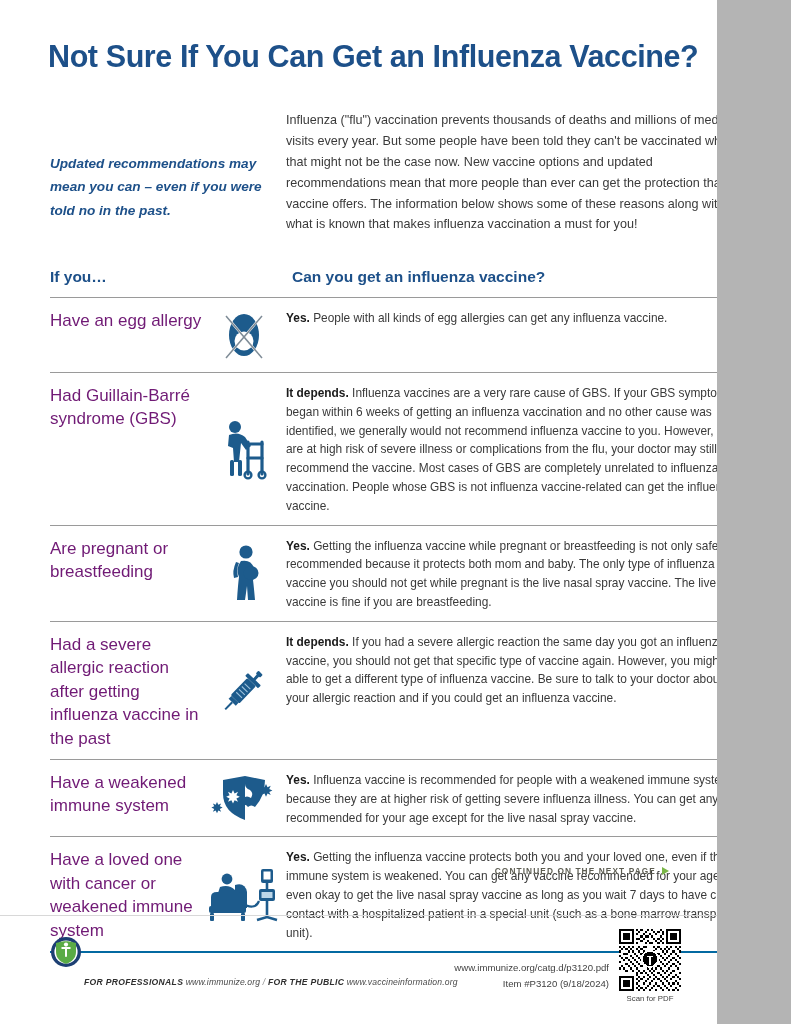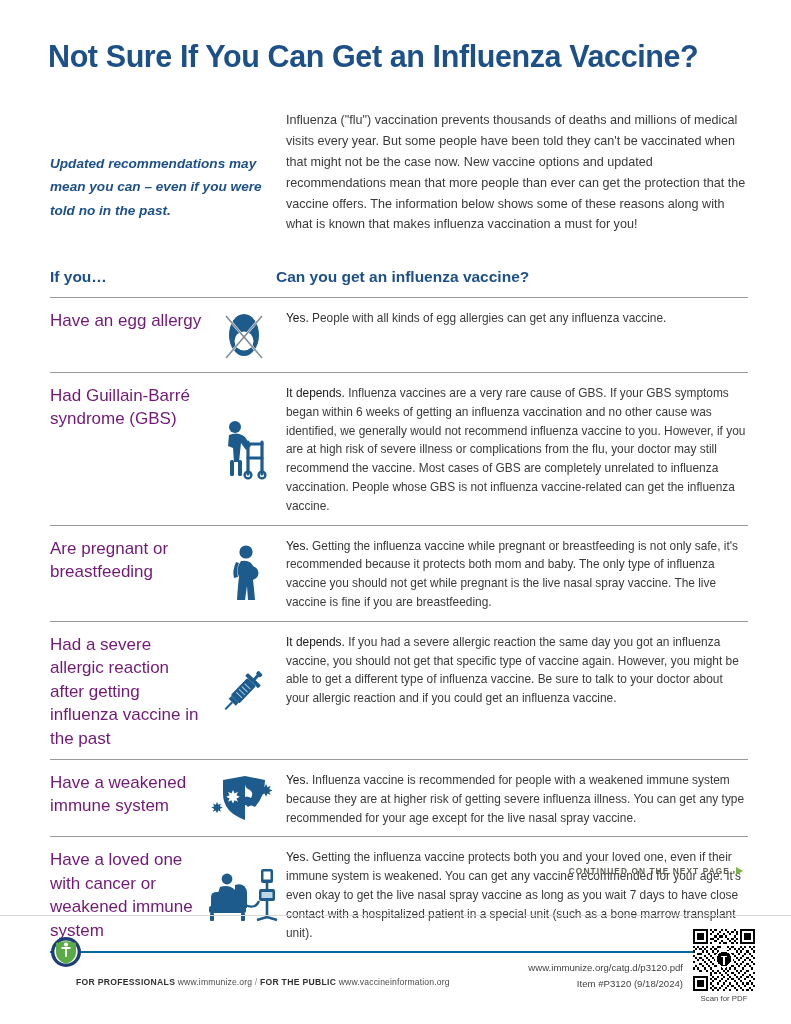--- a/index.html
+++ b/index.html
@@ -3,21 +3,21 @@
 <meta charset="utf-8">
 <style>
   * { box-sizing: border-box; margin: 0; padding: 0; }
   html, body {
     width: 791px; height: 1024px;
     background: #b4b4b4;
     font-family: "Liberation Sans", sans-serif;
   }
   #page {
     position: relative;
-    width: 791px; height: 1024px;
+    width: 717px; height: 1024px;
     background: #ffffff;
     overflow: hidden;
   }
 
   
   #title {
     position: absolute;
     left: 48px; top: 40px;
     width: 700px;
     font-size: 30.5px;
@@ -50,21 +50,21 @@
 
   
   .col-head {
     position: absolute;
     top: 268px;
     font-size: 15.5px;
     font-weight: bold;
     color: #1d5089;
   }
   #head-if { left: 50px; }
-  #head-can { left: 276px; }
+  #head-can { left: 292px; }
 
   
   #table {
     position: absolute;
     left: 50px; top: 297px;
     width: 698px;
   }
   .row {
     display: flex;
     border-top: 1px solid #9a9a9a;
@@ -90,21 +90,21 @@
     justify-content: center;
     align-self: center;
   }
   .cell-answer {
     flex: 1 1 auto;
     font-size: 11.9px;
     color: #3a3a3a;
     line-height: 1.58;
     padding-top: 2px;
   }
-  .cell-answer b { color: #1a1a1a; font-weight: normal; }
+  .cell-answer b { color: #1a1a1a; font-weight: bold; }
 
   
   .row-egg        { min-height: 74px; }
   .row-gbs        { min-height: 135px; }
   .row-pregnant   { min-height: 81px; }
   .row-allergic   { min-height: 82px; }
   .row-immune     { min-height: 62px; }
   .row-lovedone   { min-height: 95px; }
 
   
@@ -145,25 +145,26 @@
     font-weight: bold;
     color: #1d3f73;
     letter-spacing: -0.3px;
   }
   #logo-text .org {
     color: #7b7b7b;
     font-weight: normal;
   }
   #footer-links {
     position: absolute;
-    left: 76px; top: 977px;
+    left: 84px; top: 977px;
     font-size: 8.6px;
     color: #4a4a4a;
     letter-spacing: 0.15px;
     white-space: nowrap;
+    font-style: italic;
   }
   #footer-links b { font-weight: bold; color: #2f2f2f; letter-spacing: 0.3px; }
   #footer-links .sep { color: #8a8a8a; }
 
   #doc-meta {
     position: absolute;
     right: 108px; top: 960px;
     text-align: right;
     font-size: 9.6px;
     color: #3f3f3f;

